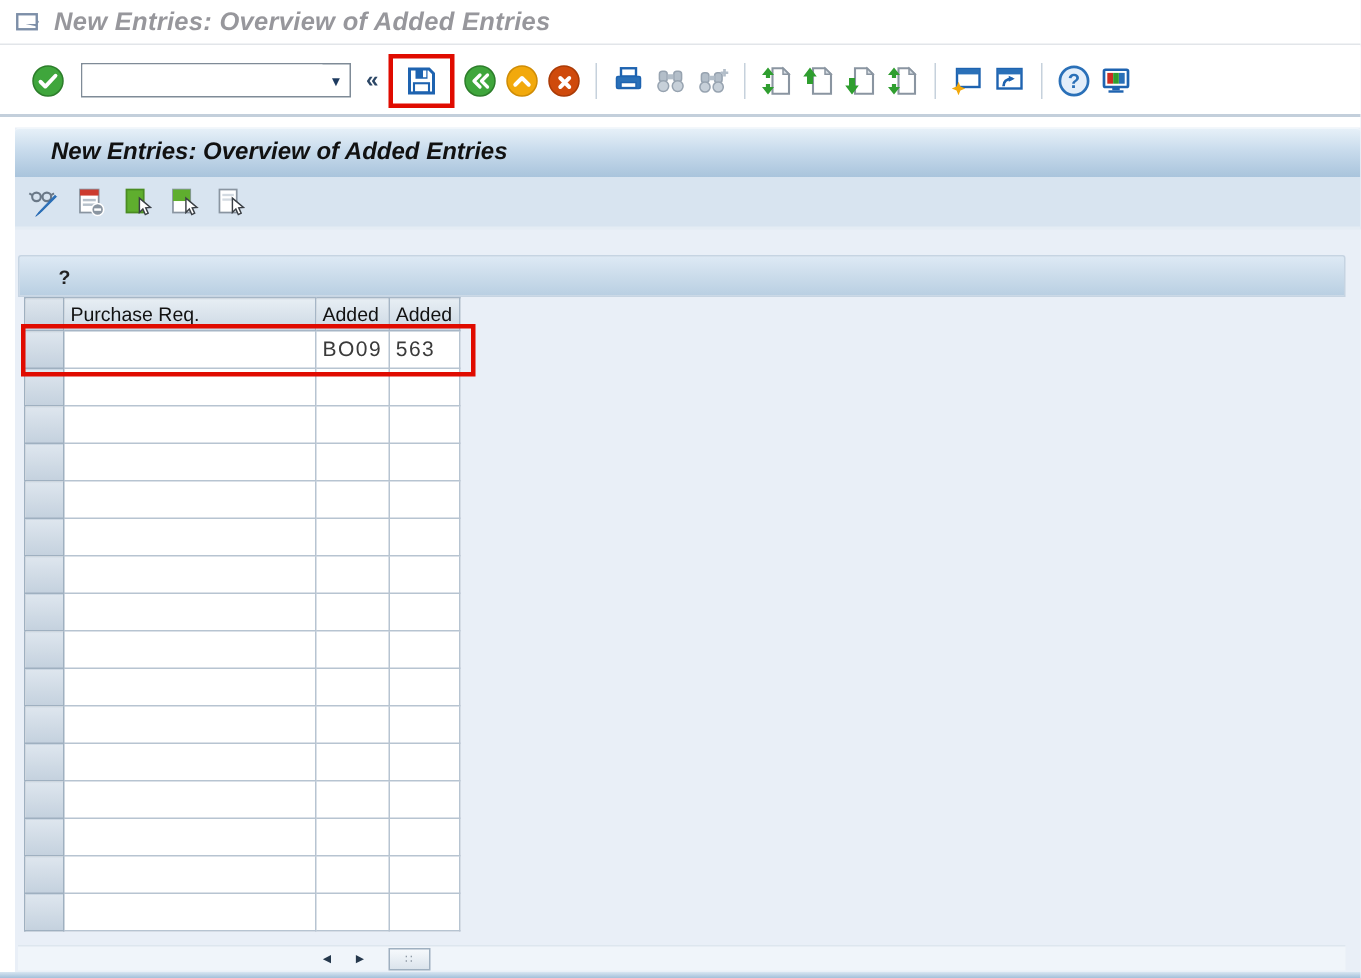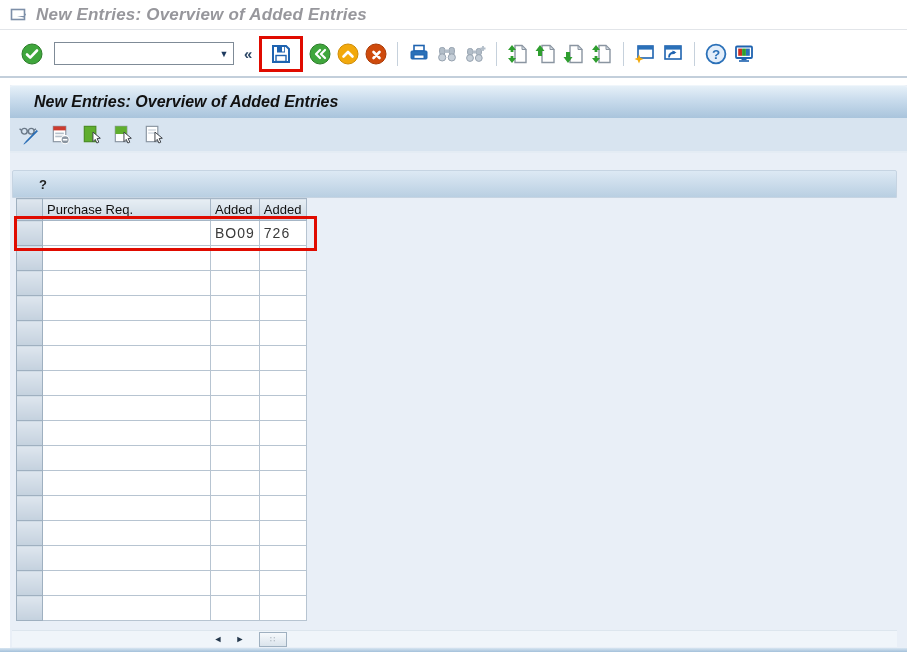--- a/index.html
+++ b/index.html
@@ -424,21 +424,21 @@
           <th>Added</th>
           <th>Added</th>
         </tr>
       </thead>
       <tbody>
 
       <tr>
           <td class="sel"></td>
           <td><span class="cell-val"></span></td>
           <td><span class="cell-val">BO09</span></td>
-          <td><span class="cell-val">726</span></td>
+          <td><span class="cell-val">563</span></td>
         </tr>
           <tr>
           <td class="sel"></td>
           <td><span class="cell-val"></span></td>
           <td><span class="cell-val"></span></td>
           <td><span class="cell-val"></span></td>
         </tr>
           <tr>
           <td class="sel"></td>
           <td><span class="cell-val"></span></td>

